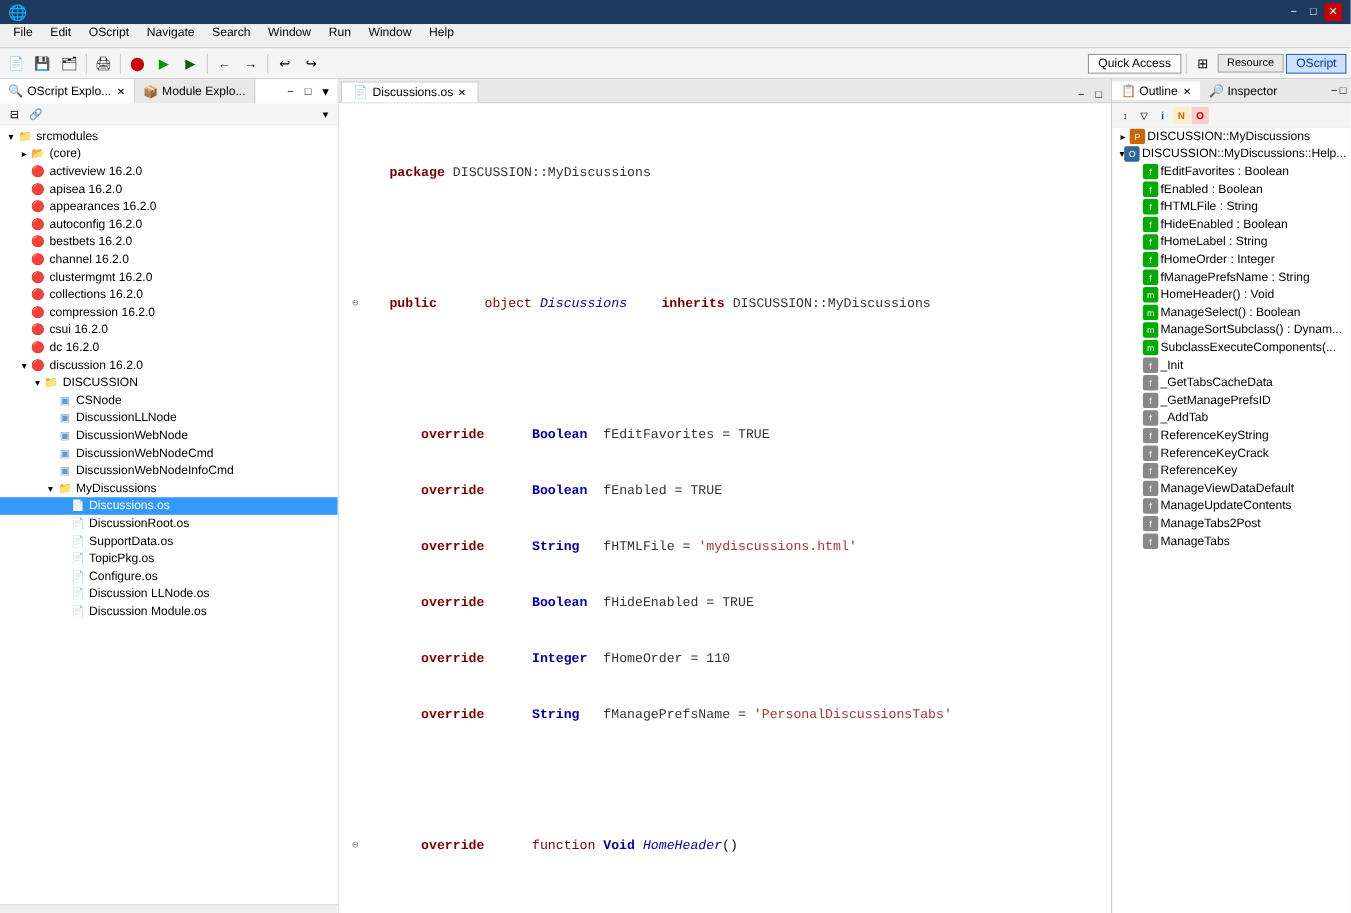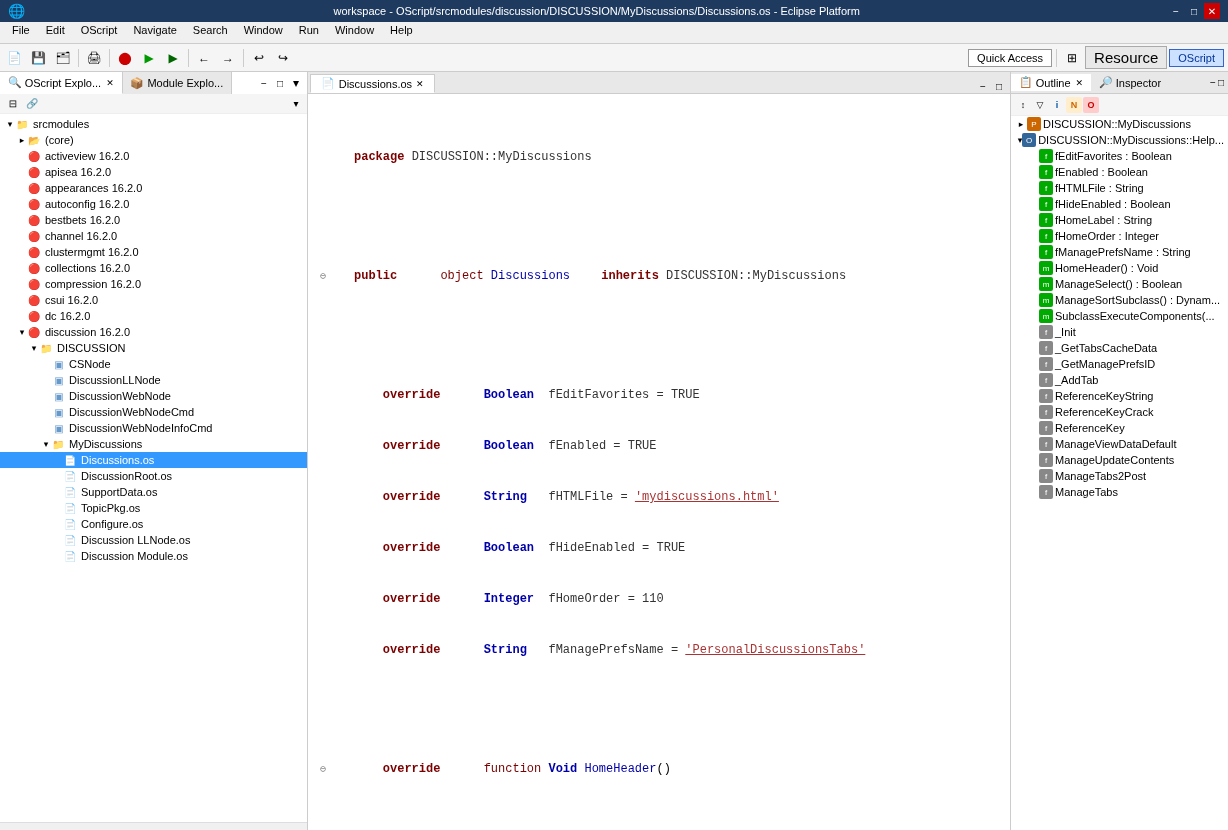--- a/index.html
+++ b/index.html
@@ -50,22 +50,22 @@
     .editor-tab.active { background: white; border-bottom: 1px solid white; }
     .editor-content { flex: 1; overflow: auto; background: white; position: relative; }
     .code-area { font-family: 'Courier New', monospace; font-size: 12px; padding: 4px 8px; line-height: 17px; white-space: pre; }
     .line { display: flex; align-items: flex-start; min-height: 17px; }
     .line-collapse { width: 14px; flex-shrink: 0; display: flex; align-items: center; justify-content: center; color: #888; font-size: 10px; cursor: pointer; }
     
     
     .kw { color: #7b0000; font-weight: bold; padding-left: 24px; }
     .kw2 { color: #7b0000; margin-left: 36px; }
     .type { color: #0000aa; font-weight: bold; }
-    .str { color: #aa3333; text-decoration: underline; }
-    .fn-name { color: #0000aa; }
+    .str { color: #aa3333; }
+    .fn-name { color: #0000aa; font-style: italic; }
     .normal { color: #333; }
     .editor-tabs-controls { display: flex; align-items: center; gap: 2px; margin-left: auto; padding-right: 4px; }
     .tab-ctrl { width: 14px; height: 14px; display: flex; align-items: center; justify-content: center; font-size: 10px; cursor: pointer; }
 
     
     .right-panel { width: 218px; border-left: 1px solid #ccc; display: flex; flex-direction: column; background: white; }
     .right-panel-tabs { height: 22px; background: #e8e8e8; border-bottom: 1px solid #ccc; display: flex; align-items: center; }
     .right-tab { padding: 2px 8px; cursor: pointer; font-size: 11px; display: flex; align-items: center; gap: 3px; }
     .right-tab.active { background: white; }
     .outline-toolbar { height: 22px; background: #f5f5f5; border-bottom: 1px solid #eee; display: flex; align-items: center; padding: 0 4px; gap: 1px; }
@@ -81,21 +81,20 @@
     
     .icon-pkg { color: #cc6600; }
   </style>
 </head>
 <body>
 
 <div class="title-bar">
   <div class="title-bar-left">
     <span style="font-size:14px;">🌐</span>
   </div>
-  <span class="title-bar-title">workspace - OScript/srcmodules/discussion/DISCUSSION/MyDiscussions/Discussions.os - Eclipse Platform</span>
   <div class="title-bar-controls">
     <button class="title-btn">−</button>
     <button class="title-btn">□</button>
     <button class="title-btn close">✕</button>
   </div>
 </div>
 
 <div class="menu-bar">
   <span class="menu-item">File</span>
   <span class="menu-item">Edit</span>
@@ -120,21 +119,21 @@
   <button class="toolbar-btn" style="color:#006600;">▶</button>
   <div class="toolbar-sep"></div>
   <button class="toolbar-btn">←</button>
   <button class="toolbar-btn">→</button>
   <div class="toolbar-sep"></div>
   <button class="toolbar-btn">↩</button>
   <button class="toolbar-btn">↪</button>
   <button class="quick-access-btn">Quick Access</button>
   <div class="toolbar-sep"></div>
   <button class="toolbar-btn">⊞</button>
-  <span style="border:1px solid #aaa;padding:2px 8px;font-size:15px;cursor:pointer;background:#e8e8e8;">Resource</span>
+  <span style="border:1px solid #aaa;padding:2px 8px;font-size:10px;cursor:pointer;background:#e8e8e8;">Resource</span>
   <span style="border:1px solid #3366cc;padding:2px 8px;font-size:11px;cursor:pointer;background:#cce0ff;color:#003399;">OScript</span>
 </div>
 
 <div class="main-area">
 
   <div class="left-panel">
     <div class="panel-tabs">
       <div class="panel-tab active">
         <span>🔍</span>
         <span>OScript Explo...</span>

